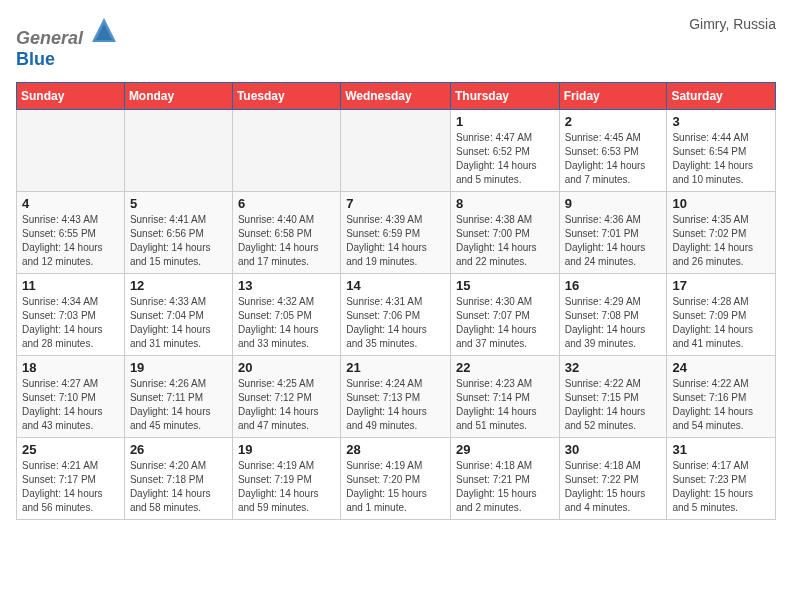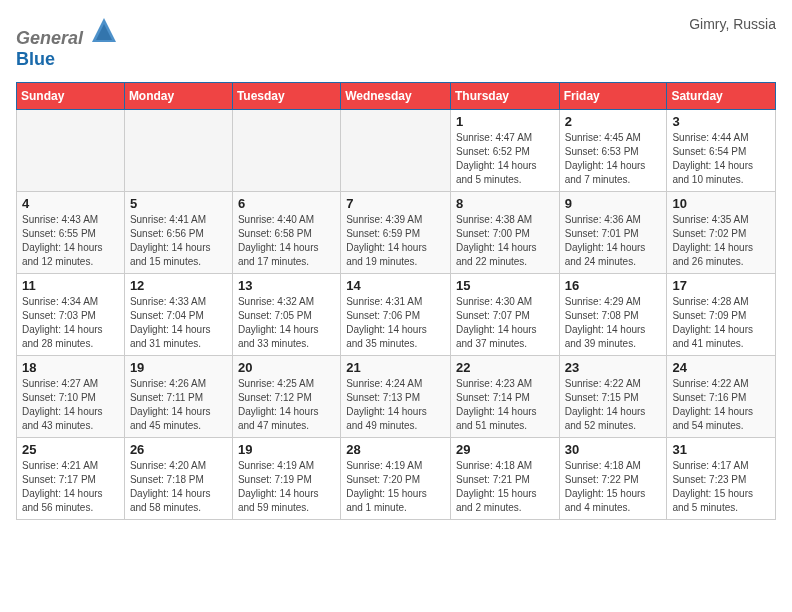--- a/index.html
+++ b/index.html
@@ -218,21 +218,21 @@
         </td>
         <td>
           <div class="day-number">21</div>
           <div class="day-detail">Sunrise: 4:24 AM<br>Sunset: 7:13 PM<br>Daylight: 14 hours and 49 minutes.</div>
         </td>
         <td>
           <div class="day-number">22</div>
           <div class="day-detail">Sunrise: 4:23 AM<br>Sunset: 7:14 PM<br>Daylight: 14 hours and 51 minutes.</div>
         </td>
         <td>
-          <div class="day-number">23</div>
+          <div class="day-number">32</div>
           <div class="day-detail">Sunrise: 4:22 AM<br>Sunset: 7:15 PM<br>Daylight: 14 hours and 52 minutes.</div>
         </td>
         <td>
           <div class="day-number">24</div>
           <div class="day-detail">Sunrise: 4:22 AM<br>Sunset: 7:16 PM<br>Daylight: 14 hours and 54 minutes.</div>
         </td>
       </tr>
       <tr class="row-bg-white">
         <td>
           <div class="day-number">25</div>

